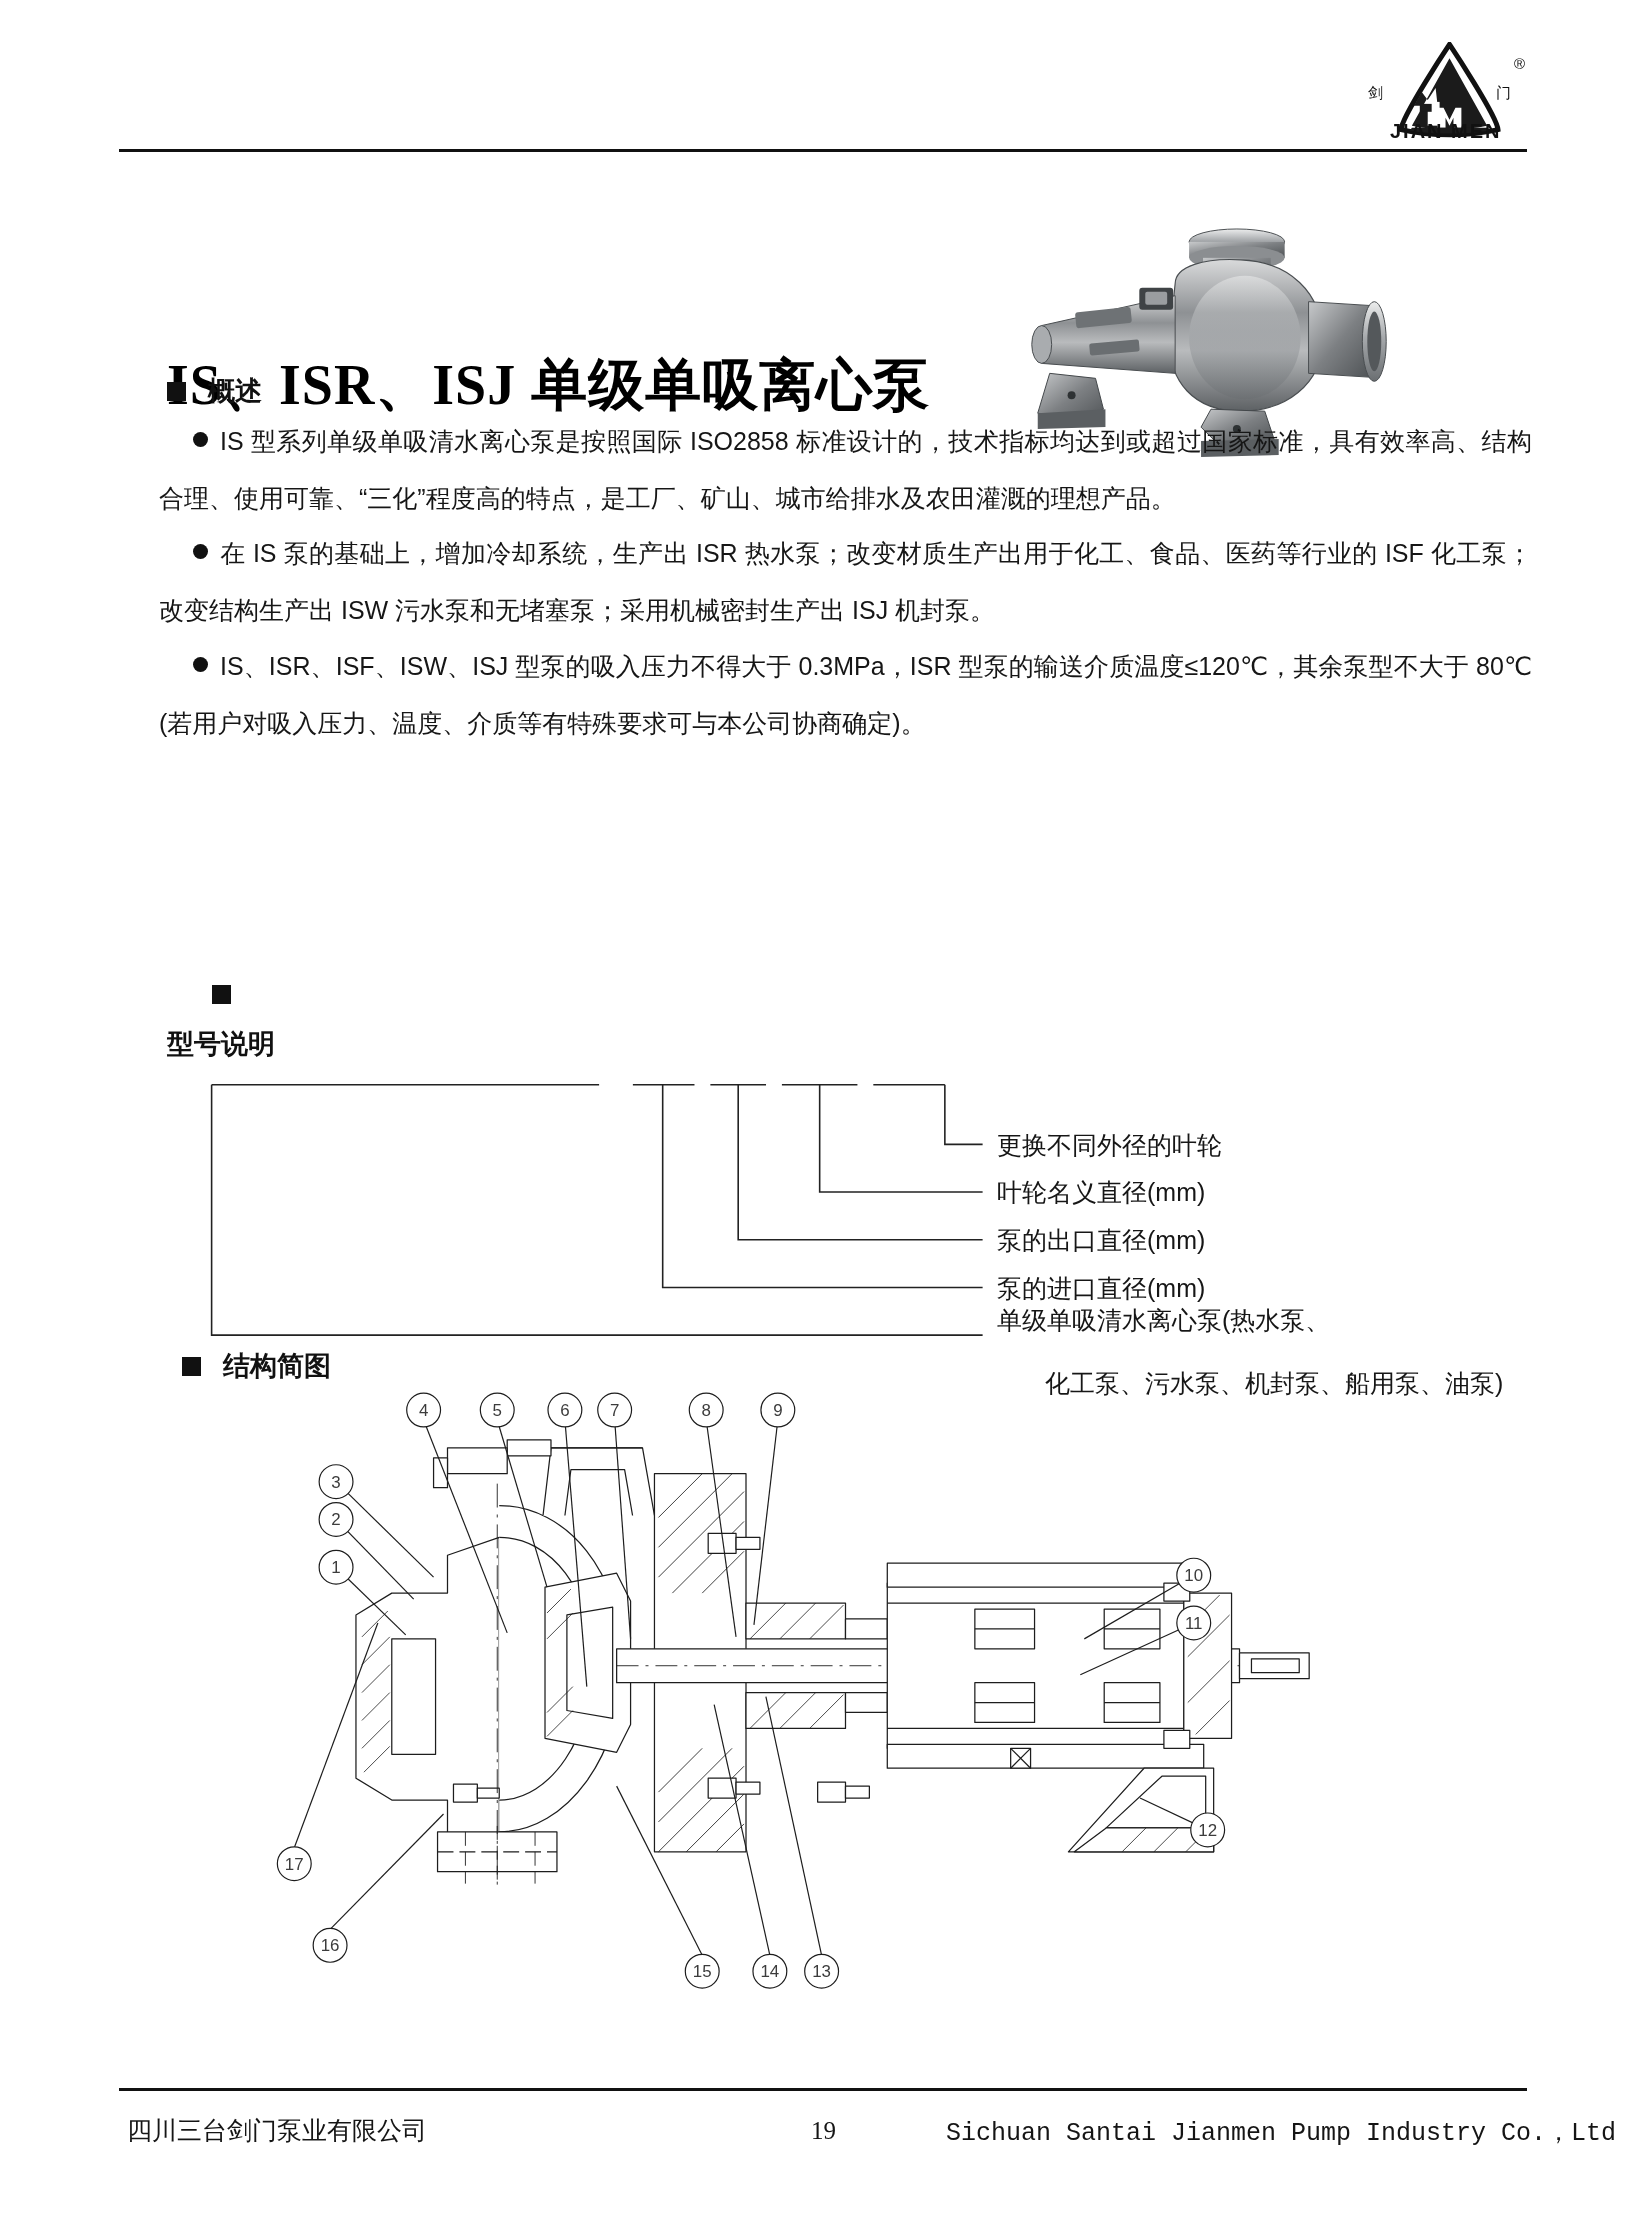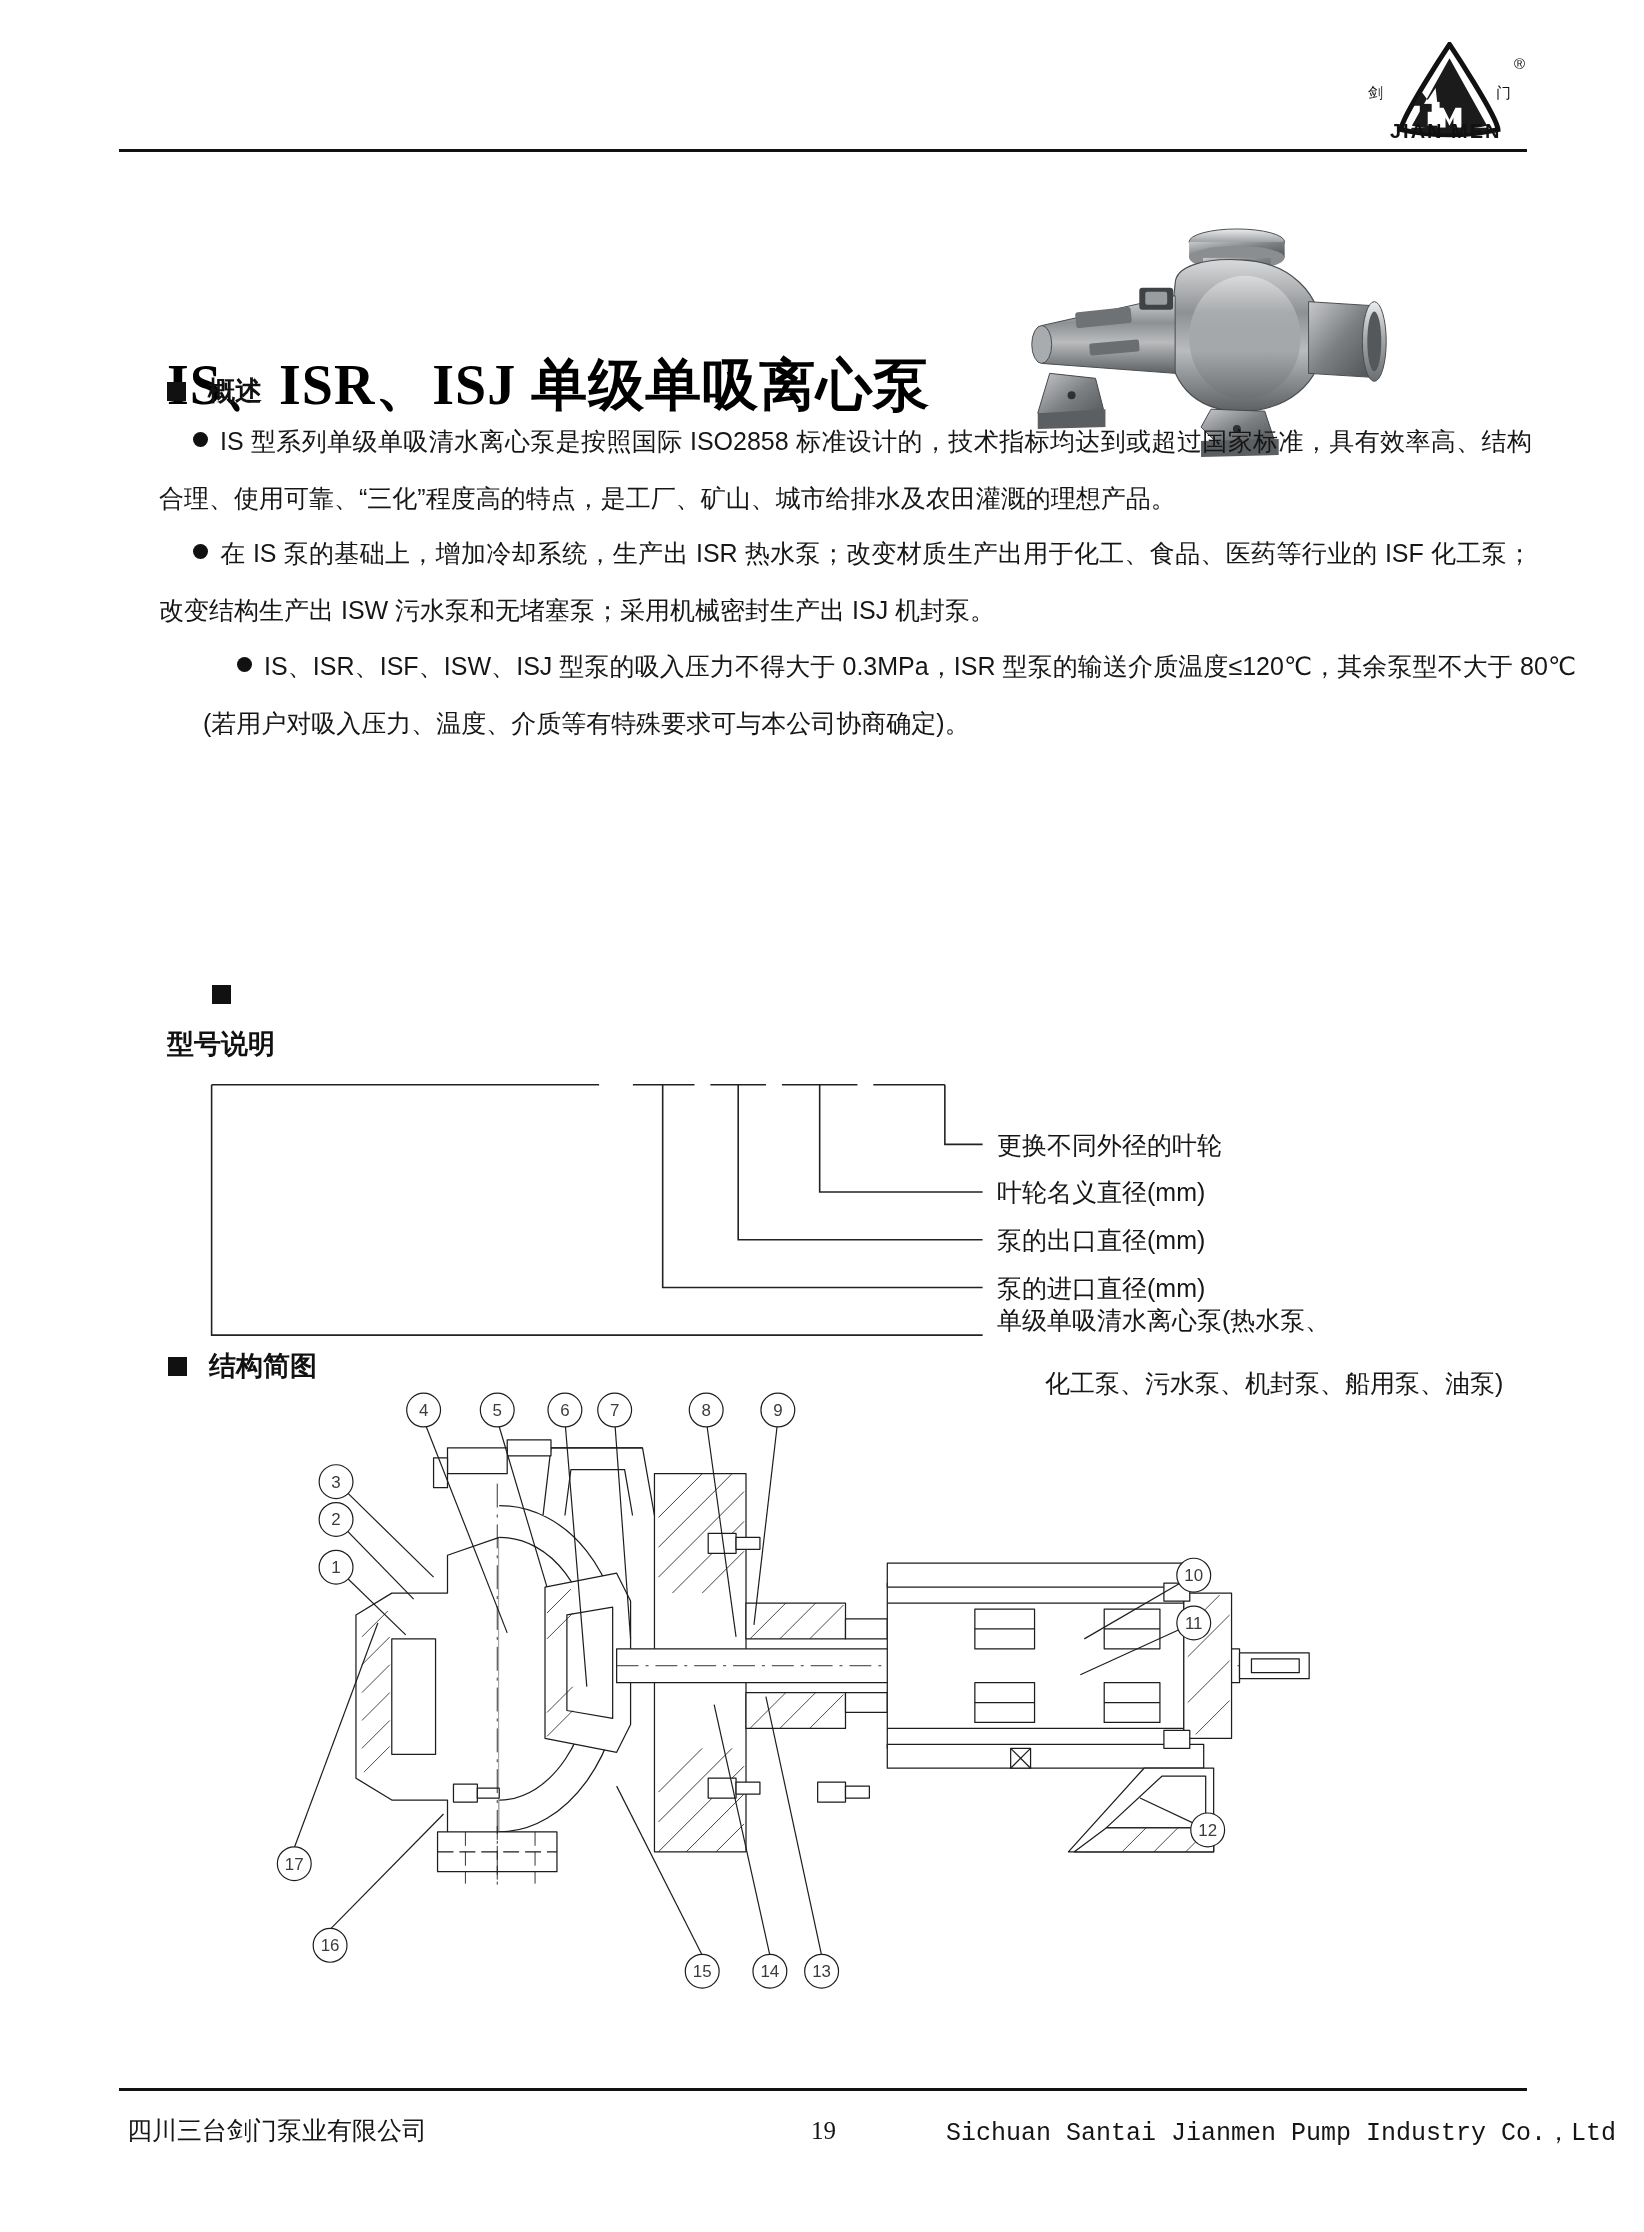--- a/index.html
+++ b/index.html
@@ -291,21 +291,21 @@
   </div>
 
   <div class="para" style="top:413px;">
     <span class="dot"></span><span>IS 型系列单级单吸清水离心泵是按照国际 ISO2858 标准设计的，技术指标均达到或超过国家标准，具有效率高、结构合理、使用可靠、“三化”程度高的特点，是工厂、矿山、城市给排水及农田灌溉的理想产品。</span>
   </div>
 
   <div class="para" style="top:525px;">
     <span class="dot"></span><span>在 IS 泵的基础上，增加冷却系统，生产出 ISR 热水泵；改变材质生产出用于化工、食品、医药等行业的 ISF 化工泵；改变结构生产出 ISW 污水泵和无堵塞泵；采用机械密封生产出 ISJ 机封泵。</span>
   </div>
 
-  <div class="para" style="top:638px;margin-left:44px;">
+  <div class="para" style="top:638px;">
     <span class="dot"></span><span>IS、ISR、ISF、ISW、ISJ 型泵的吸入压力不得大于 0.3MPa，ISR 型泵的输送介质温度≤120℃，其余泵型不大于 80℃(若用户对吸入压力、温度、介质等有特殊要求可与本公司协商确定)。</span>
   </div>
 
   <div class="sec-head" style="left:167px; top:985px;flex-direction:column;">
     <span class="sec-bullet"></span>
     <span>型号说明</span>
   </div>
 
   <div class="model-wrap">
 
@@ -332,21 +332,21 @@
     </svg>
 
     <div class="model-label" style="left:848px; top:84px;font-family:Liberation Mono, monospace;">更换不同外径的叶轮</div>
     <div class="model-label" style="left:848px; top:131px;">叶轮名义直径(mm)</div>
     <div class="model-label" style="left:848px; top:179px;">泵的出口直径(mm)</div>
     <div class="model-label" style="left:848px; top:227px;">泵的进口直径(mm)</div>
     <div class="model-label" style="left:848px; top:259px;">单级单吸清水离心泵(热水泵、</div>
     <div class="model-label" style="left:896px; top:322px;">化工泵、污水泵、机封泵、船用泵、油泵)</div>
   </div>
 
-  <div class="sec-head" style="left:168px; top:1348px;">
+  <div class="sec-head" style="left:182px; top:1348px;">
     <span class="sec-bullet"></span>
     <span>结构简图</span>
   </div>
 
   <svg class="struct-wrap" viewBox="0 0 1400 650">
     <g stroke="#1d1d1d" fill="none" stroke-width="1.25" stroke-linejoin="round">
 
       <path d="M208 228 L 244 206 L 300 206 L 300 168 L 352 150 L 352 470 L 300 452 L 300 414 L 244 414 L 208 392 Z" fill="#ffffff"></path>
       <path d="M244 252 L 288 252 L 288 368 L 244 368 Z" fill="#ffffff"></path>
 

